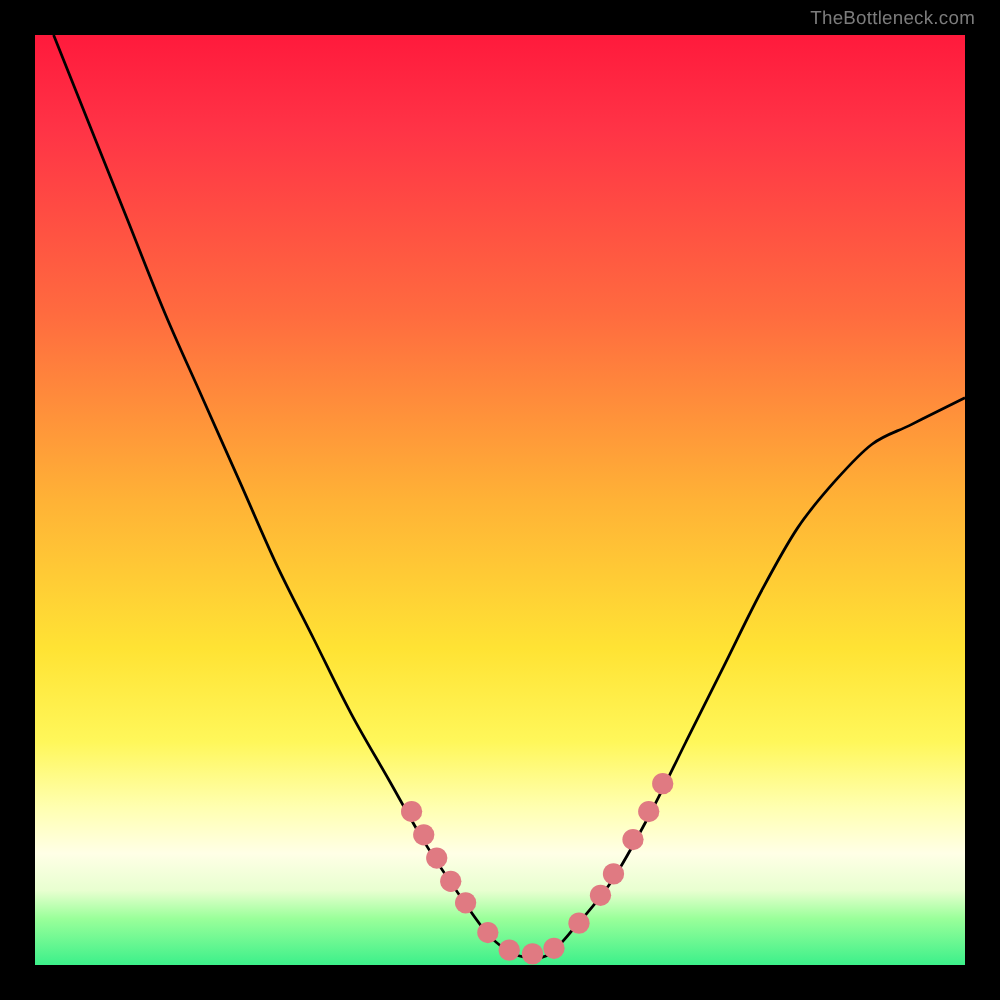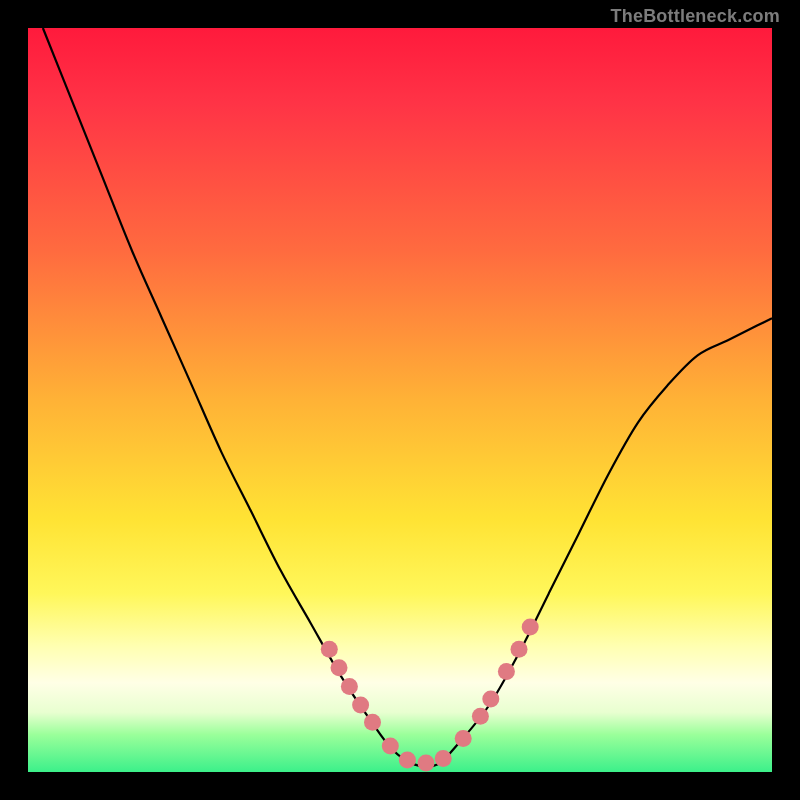--- a/index.html
+++ b/index.html
@@ -47,23 +47,23 @@
       #e8ffd0 92%,
       #9aff9a 95%,
       #3cf08a 100%
     );
   }
   .watermark {
     position: absolute;
     top: 6px;
     right: 20px;
     color: #7c7c7c;
-    font-size: 18px;
+    font-size: 15px;
     letter-spacing: 0.2px;
-    font-weight: 700;
+    font-weight: 400;
     user-select: none;
   }
   svg.curve {
     position: absolute;
     left: 0;
     top: 0;
     width: 744px;
     height: 744px;
     overflow: visible;
   }

